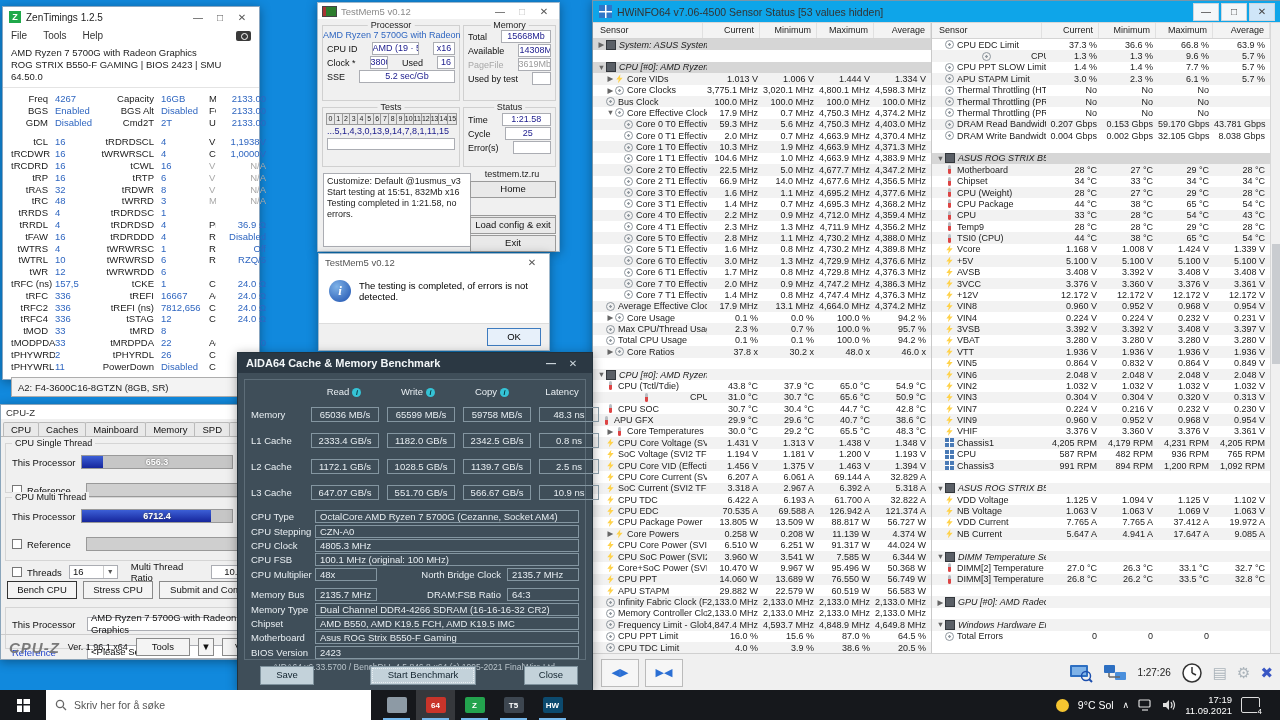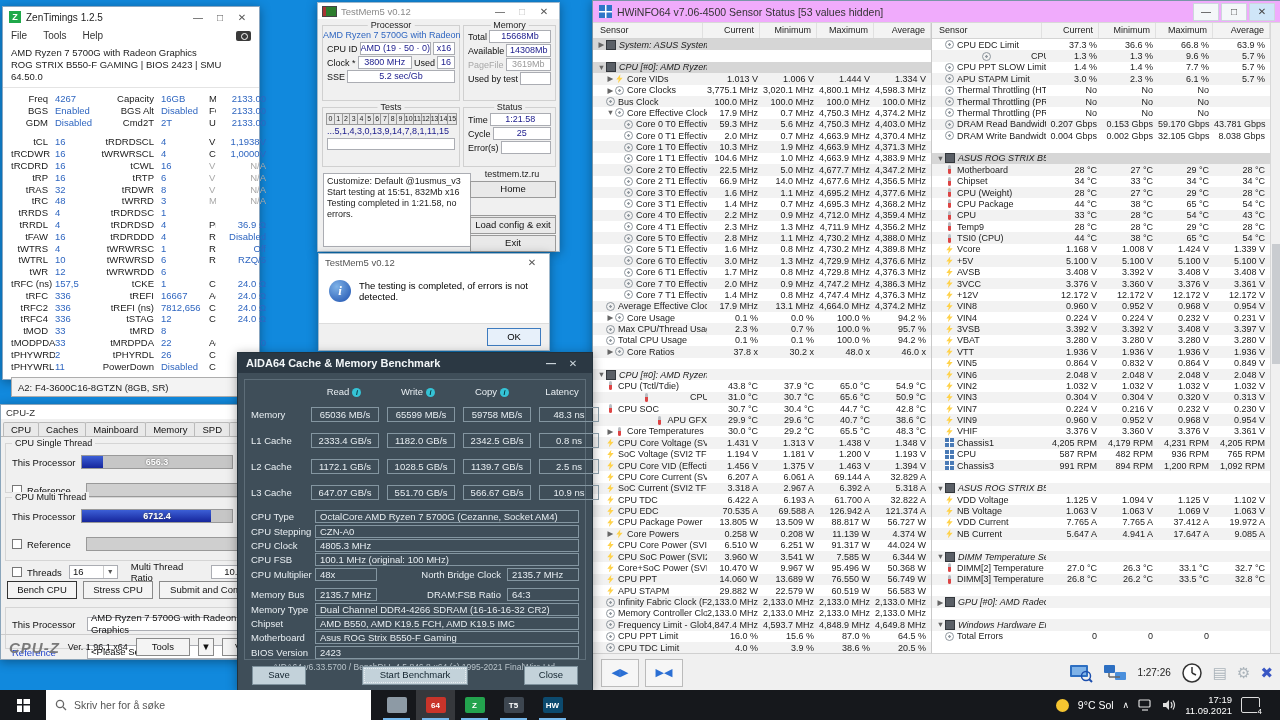--- a/index.html
+++ b/index.html
@@ -23,21 +23,21 @@
   .zt-v3{color:#2f66c0;text-align:right;}
   .gray{color:#a8a8a8 !important;}
   .zt-combo{margin:5px 8px 0;height:18px;border:1px solid #adadad;background:#f3f3f3;display:flex;align-items:center;padding:0 6px;font-size:9.5px;color:#222;}
   .zt-combo .arr{margin-left:auto;color:#555;font-size:8px;}
   
   #tm5{left:317px;top:2px;width:241px;height:248px;background:#f0f0f0;border:1px solid #9fb8cc;z-index:10;font-size:9px;color:#111;}
   .tm5-title{height:16px;background:#fff;display:flex;align-items:center;padding:0 4px;color:#8a8a8a;font-size:9.5px;}
   .tm5-chip{width:13px;height:9px;background:#2d7d2d;border:1px solid #444;margin-right:4px;box-shadow:inset 3px 0 0 #a33;}
   .fs{position:absolute;border:1px solid #d0d0d0;background:#f0f0f0;}
   .fs>legend{position:absolute;top:-6px;left:50%;transform:translateX(-50%);background:#f0f0f0;padding:0 3px;font-size:9px;color:#222;white-space:nowrap;}
-  .trow{display:flex;align-items:center;height:13px;margin:1px 4px;gap:2px;}
+  .trow{display:flex;align-items:center;height:13px;margin:1px 4px;gap:14px;}
   .tfield{background:#fff;border:1px solid #abadb3;color:#1a1a8c;text-align:center;height:11px;line-height:11px;overflow:hidden;white-space:nowrap;}
   .tlabel{white-space:nowrap;}
   .tm5-name{color:#2f66c0;text-align:center;height:12px;line-height:12px;white-space:nowrap;}
   .tboxes{display:flex;margin:2px 3px 1px;}
   .tbox{flex:1;border:1px solid #999;background:#e8e8e8;text-align:center;font-size:7px;height:10px;line-height:10px;margin-right:-1px;color:#222;}
   .tseq{color:#1a1a8c;margin:1px 4px;height:11px;line-height:11px;white-space:nowrap;overflow:hidden;}
   .tprog{margin:1px 4px;height:10px;background:#fff;border:1px solid #abadb3;}
   .tm5-log{position:absolute;left:5px;top:170px;width:140px;height:68px;background:#fff;border:1px solid #abadb3;padding:2px 3px;color:#222;line-height:11px;}
   .tm5-site{position:absolute;left:152px;top:166px;width:84px;text-align:center;color:#222;}
   .tbtn{position:absolute;left:152px;width:84px;height:15px;background:#e9e9e9;border:1px solid #9a9a9a;text-align:center;line-height:14px;font-size:9.5px;color:#111;}
@@ -59,21 +59,21 @@
   .ab-i{display:inline-block;width:9px;height:9px;border-radius:50%;background:#35c3d6;color:#06323a;font-size:7px;line-height:9px;text-align:center;font-style:italic;font-weight:bold;margin-left:3px;}
   .ab-row{display:flex;align-items:center;height:26px;}
   .ab-box{height:13px;line-height:13px;border:1px solid #8496a1;text-align:center;}
   .ai-row{display:flex;align-items:center;height:13.4px;margin-bottom:1px;}
   .ai-label{width:64px;flex:none;}
   .ai-box{flex:1;height:11px;line-height:11px;border:1px solid #8496a1;padding:0 4px;white-space:nowrap;overflow:hidden;}
   .ai-box.small{flex:none;width:52px;}
   .ai-label2{flex:1;text-align:right;padding-right:6px;}
   .ai-box2{flex:none;width:62px;height:11px;line-height:11px;border:1px solid #8496a1;padding:0 4px;}
   .aida-footer{text-align:center;color:#b9c4cb;font-size:8.5px;margin-top:3px;}
-  .aida-btns{position:absolute;left:6px;right:6px;bottom:6px;height:18px;}
+  .aida-btns{position:absolute;left:14px;right:6px;bottom:6px;height:18px;}
   .abtn{position:absolute;height:17px;background:#c3d2da;color:#13242f;border:1px solid #7f929d;text-align:center;line-height:16px;font-size:9.5px;}
   
   #cpuz{left:0;top:404px;width:400px;height:254px;background:#f0f0f0;border:1px solid #8aa5bb;z-index:5;font-size:9.5px;color:#111;}
   .cz-title{height:14px;background:#fff;display:flex;align-items:center;padding:0 5px;font-size:9.5px;color:#333;}
   .cz-tabs{display:flex;height:16px;align-items:flex-end;padding:1px 2px 0;border-bottom:1px solid #bbb;background:#f0f0f0;overflow:hidden;}
   .cz-tab{padding:1px 7px;border:1px solid #bbb;border-bottom:none;background:#e9e9e9;margin-right:-1px;border-radius:2px 2px 0 0;white-space:nowrap;}
   .cz-tab.sel{background:#f6f6f6;color:#1a3fd0;position:relative;top:0;}
   .czfs{position:absolute;border:1px solid #d5d5d5;background:#f0f0f0;}
   .czfs>legend{position:absolute;top:-6px;left:6px;background:#f0f0f0;padding:0 3px;font-size:9px;}
   .cz-row{display:flex;align-items:center;height:26px;margin:2px 6px;gap:5px;}
@@ -81,21 +81,21 @@
   .cz-fill{position:absolute;left:0;top:0;bottom:0;background:linear-gradient(#3c5fd6,#16269c);}
   .cz-barval{position:absolute;left:0;right:0;text-align:center;color:#fff;font-size:9px;line-height:12px;font-weight:bold;text-shadow:0 0 2px #555;}
   .cz-check{width:8px;height:8px;border:1px solid #777;background:#fff;flex:none;}
   .cz-combo{background:#fff;border:1px solid #abadb3;height:12px;line-height:12px;padding:0 3px;display:flex;align-items:center;}
   .cz-combo .arr{margin-left:auto;font-size:7px;color:#555;border-left:1px solid #ccc;padding-left:3px;}
   .cbtn{background:#f4f4f4;border:1px solid #8a8a8a;height:16px;line-height:15px;text-align:center;position:absolute;font-size:9.5px;}
   .cz-bottom{position:absolute;left:0;right:0;bottom:0;height:24px;border-top:1px solid #ccc;display:flex;align-items:center;padding:0 8px;gap:8px;}
   .cz-logo{font-size:15px;font-style:italic;font-weight:bold;color:#7a7a7a;letter-spacing:1px;}
   
   #hw{left:592px;top:0;width:688px;height:690px;background:#fff;border:1px solid #7a95a8;z-index:8;font-size:9px;color:#1c1c1c;}
-  .hw-title{height:21px;background:#f0abfc;border-bottom:1px solid #d8d8d8;display:flex;align-items:center;padding:0 6px;font-size:10.5px;color:#333;}
+  .hw-title{height:21px;background:#0ea5e9;border-bottom:1px solid #d8d8d8;display:flex;align-items:center;padding:0 6px;font-size:10.5px;color:#333;}
   .hw-logo{width:13px;height:13px;margin-right:5px;background:linear-gradient(#fff,#fff) center/1.5px 13px no-repeat,linear-gradient(#fff,#fff) center/13px 1.5px no-repeat,#2f76c8;}
   .hw-btn{width:24px;height:16px;text-align:center;line-height:15px;color:#444;font-size:10px;border:1px solid #cdd6dd;margin-left:2px;background:#f4f7f9;}
   .hw-btn.close{background:#cfe6f8;}
   .hw-panes{position:absolute;left:0;right:10px;top:22px;bottom:38px;display:flex;}
   .hw-pane{position:relative;overflow:hidden;border-right:1px solid #c9c9c9;}
   .hw-pane.lp{width:338px;flex:none;}
   .hw-pane.rp{flex:1;}
   .hw-cols{display:flex;height:15px;background:#f3f3f3;border-bottom:1px solid #d4d4d4;align-items:center;font-size:9px;color:#222;}
   .hw-cols .c0{flex:1;padding-left:7px;border-right:1px solid #e0e0e0;height:100%;line-height:15px;}
   .hw-cols .cn{width:51px;flex:none;text-align:right;padding-right:5px;border-right:1px solid #e0e0e0;height:100%;line-height:15px;}
@@ -973,21 +973,21 @@
                 <span class="ex"></span>
                 <span class="ic t"></span>
                 <span>CPU SOC</span>
               </span>
               <span class="val">30.7 °C</span>
               <span class="val">30.4 °C</span>
               <span class="val">44.7 °C</span>
               <span class="val">42.8 °C</span>
             </div>
             <div class="hw-row odd">
-              <span class="lab" style="padding-left: 0; justify-content: flex-end;">
+              <span class="lab" style="padding-left: 0;">
                 <span class="ex"></span>
                 <span class="ic t"></span>
                 <span>APU GFX</span>
               </span>
               <span class="val">29.9 °C</span>
               <span class="val">29.6 °C</span>
               <span class="val">40.7 °C</span>
               <span class="val">38.6 °C</span>
             </div>
             <div class="hw-row">

